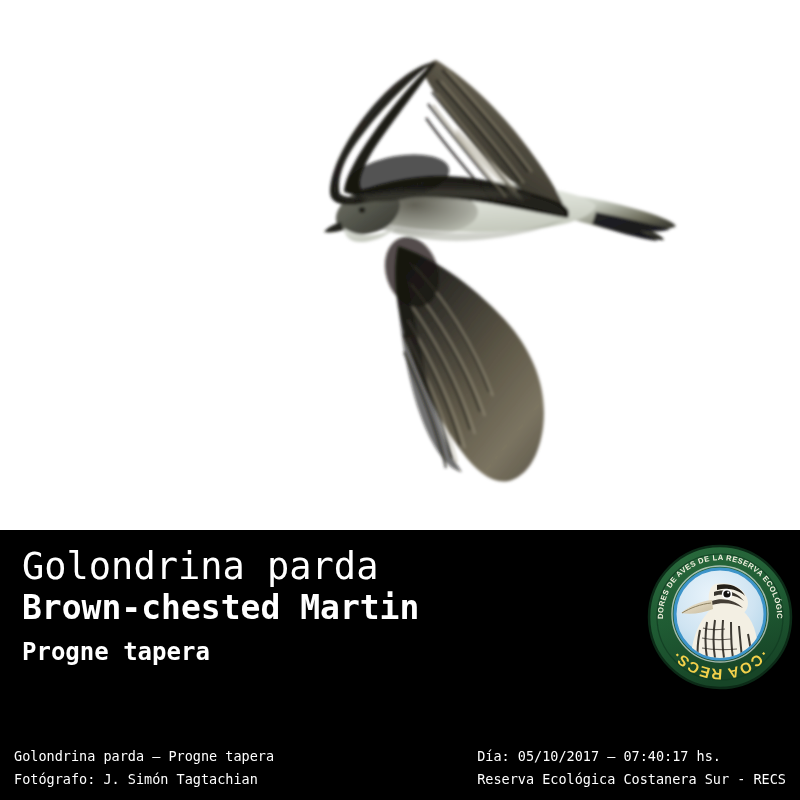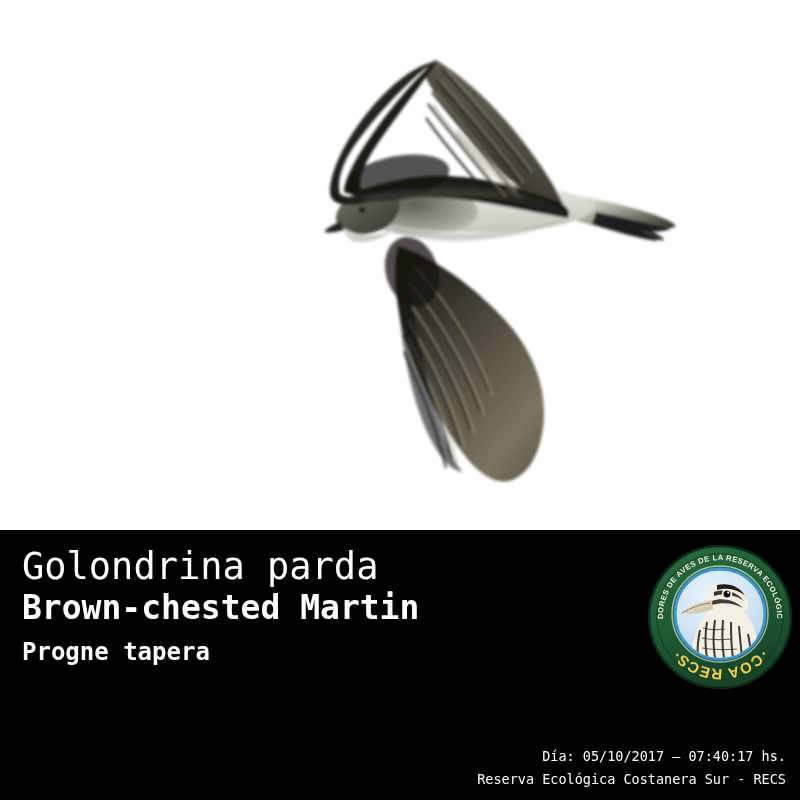--- a/index.html
+++ b/index.html
@@ -19,21 +19,21 @@
   
   #titles{position:absolute;left:22px;top:16px;width:600px;}
   .t-line{color:#ffffff;white-space:pre;letter-spacing:0px;}
   #t-common{font-size:37px;line-height:42px;font-weight:400;}
   #t-english{font-size:33px;line-height:40px;font-weight:700;}
   #t-latin{font-size:24px;line-height:36px;font-weight:700;margin-top:6px;}
 
   
   #footer{position:absolute;left:0;top:215px;width:800px;height:55px;}
   #foot-left{position:absolute;left:14px;top:0;text-align:left;}
-  #foot-right{position:absolute;right:14px;top:0;text-align:right;}
+  #foot-right{position:absolute;right:14px;top:0;text-align:left;}
   .f-line{color:#ffffff;font-size:13.5px;line-height:23px;white-space:pre;}
 
   
   #badge{position:absolute;left:647px;top:544px;width:146px;height:146px;}
   #badge svg{display:block;width:146px;height:146px;}
 </style>
 </head>
 <body>
 
 <div id="card">
@@ -250,20 +250,24 @@
 
   <div id="plate">
 
     <div id="titles">
       <div class="t-line" id="t-common">Golondrina parda</div>
       <div class="t-line" id="t-english">Brown-chested Martin</div>
       <div class="t-line" id="t-latin">Progne tapera</div>
     </div>
 
     <div id="footer">
+      <div id="foot-left">
+        <div class="f-line">Golondrina parda — Progne tapera</div>
+        <div class="f-line">Fotógrafo: J. Simón Tagtachian</div>
+      </div>
       <div id="foot-right">
         <div class="f-line">Día: 05/10/2017 — 07:40:17 hs.</div>
         <div class="f-line">Reserva Ecológica Costanera Sur - RECS</div>
       </div>
     </div>
   </div>
 
   <div id="badge">
     <svg viewBox="0 0 146 146" xmlns="http://www.w3.org/2000/svg">
       <defs>

